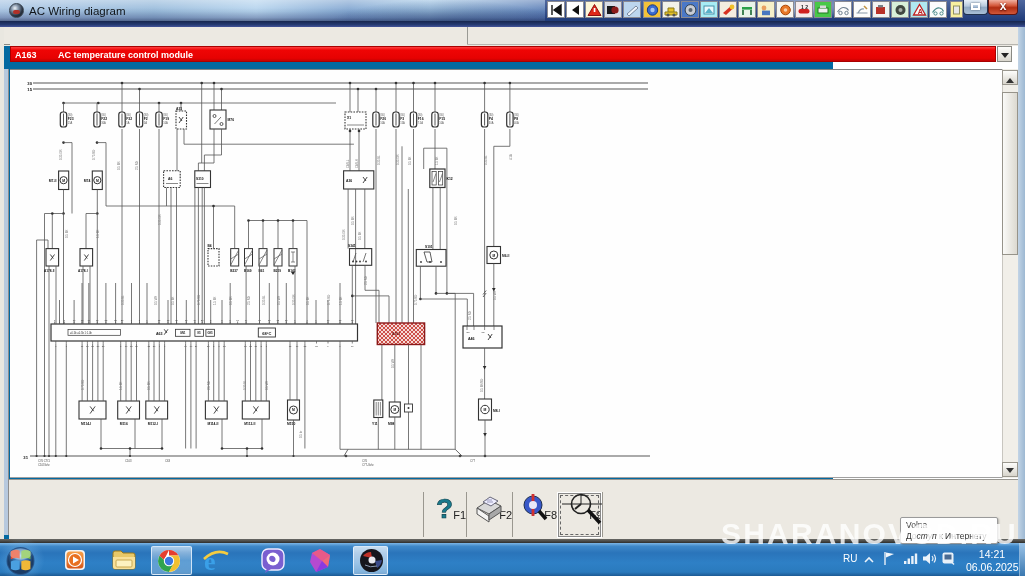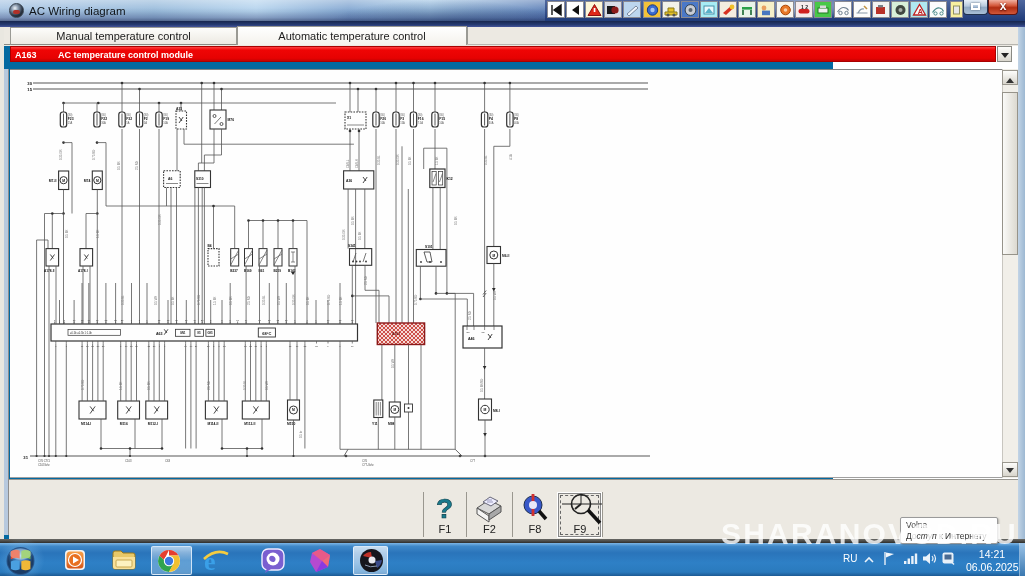--- a/index.html
+++ b/index.html
@@ -58,21 +58,21 @@
 #sbar { left:1002px; top:69px; width:16px; height:409px; background:#f1efe9; border-left:1px solid #c8c6c0;}
 .sbtn { position:absolute; left:1002px; width:16px; height:15px; background:linear-gradient(180deg,#fdfdfb,#d8d5cc);
   border:1px solid #9a978e; }
 #sthumb { left:1002px; top:92px; width:16px; height:163px; background:linear-gradient(90deg,#fafaf8,#dcd9d0);
   border:1px solid #96938a; }
 .arr { width:0; height:0; margin:4px auto 0; border:4px solid transparent; }
 
 
 #fpanel { left:9px; top:479px; width:1009px; height:60px; background:#ece9e2; border-top:1px solid #989690; }
 .fcell { position:absolute; top:492px; height:45px; background:#ece9e2; border-left:1px solid #9a978f; }
-.flab { position:absolute; top:31px; width:100%; text-align:center; font-size:11px; color:#222; }
+.flab { position:absolute; top:17px; width:100%; text-align:right; font-size:11px; color:#222; }
 #f9sel { left:558px; top:493px; width:43px; height:44px; border:1px solid #888; outline:1px solid #fff; }
 #f9dash { left:560px; top:495px; width:39px; height:40px; border:1px dashed #666; }
 
 
 #bedge { left:0; top:539px; width:1025px; height:4px; background:linear-gradient(180deg,#6a6a66,#2e2e2c); }
 
 
 #task { left:0; top:543px; width:1025px; height:33px;
   background:linear-gradient(180deg,#7db6e6 0%,#3f88c8 10%,#2a74ba 30%,#2e80c6 60%,#2a7abd 88%,#1c5a94 100%); }
 .tkframe { position:absolute; top:546px; height:29px; border:1px solid rgba(235,245,255,.8); border-radius:2px;
@@ -229,22 +229,20 @@
       <svg width="11" height="16" viewBox="0 0 11 16">
         <rect x="2.5" y="4" width="6" height="8" fill="#e8e8e8" stroke="#909060"></rect>
       </svg>
     </div>
 <div id="btnmax" class="abs">
       <div></div>
     </div>
 <div id="btnclose" class="abs">x</div>
 <div id="navy" class="abs"></div>
 <div id="tabbar" class="abs"></div>
-<div id="tab1" class="abs">Manual temperature control</div>
-<div id="tab2" class="abs">Automatic temperature control</div>
 <div id="tabsep" class="abs"></div>
     <div id="tabline" class="abs"></div>
     <div id="tabline2" class="abs"></div>
 <div id="redbar" class="abs">
       <b class="c1">A163</b>
       <b class="c2">AC temperature control module</b>
     </div>
 <div id="reddrop" class="abs"></div>
 <div id="panel" class="abs"></div>
 <svg class="abs" style="left:10px;top:69px" width="992" height="409" viewBox="10 69 992 409">

